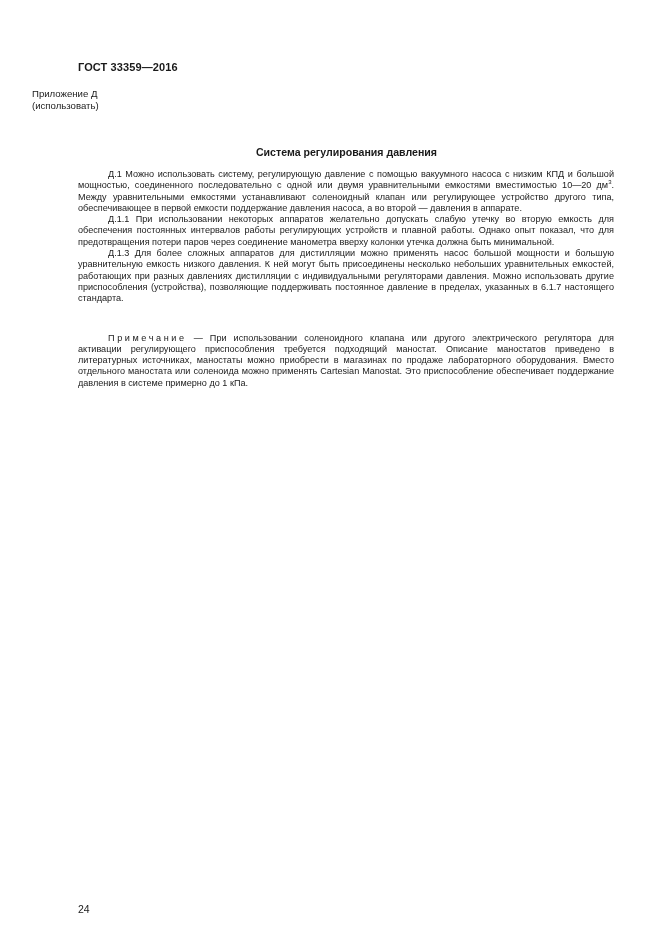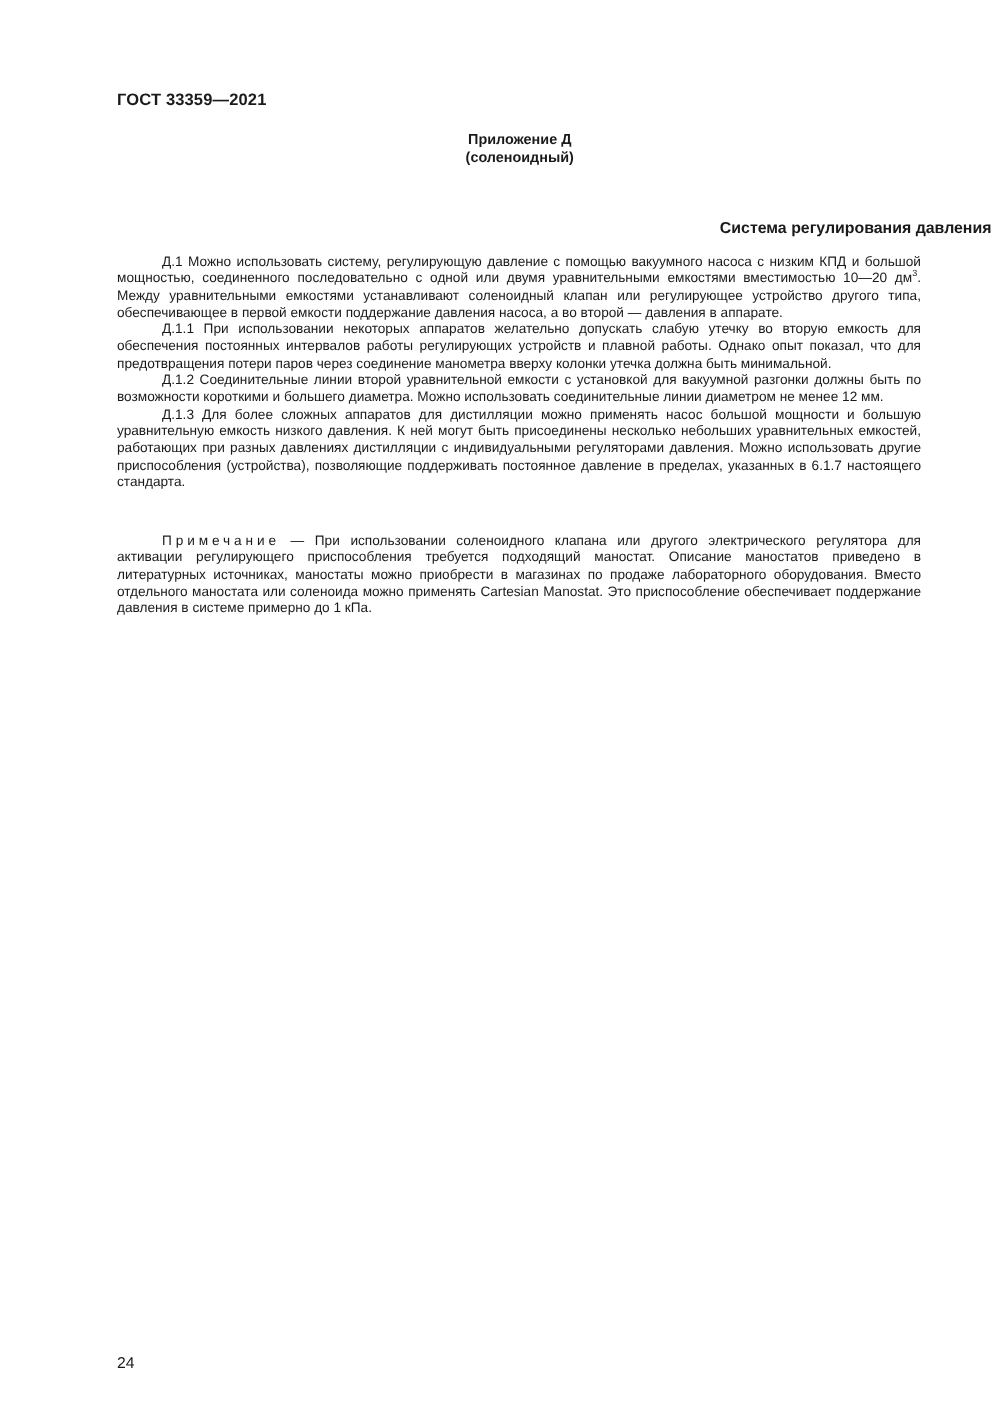--- a/index.html
+++ b/index.html
@@ -21,32 +21,31 @@
       top: 61px;
       font-size: 11px;
       font-weight: bold;
       letter-spacing: 0.1px;
     }
     .appendix {
       position: absolute;
       left: 0;
       width: 661px;
       top: 88px;
-      text-align: center;
       font-size: 9.6px;
-      font-weight: bold;
+      font-weight: normal;
       line-height: 12px;
     }
     .appendix div { padding-left: 32px; }
     .section-title {
       position: absolute;
       left: 0;
       width: 661px;
       top: 146px;
-      text-align: right;
+      text-align: center;
       font-size: 10.6px;
       font-weight: bold;
     }
     .section-title span { padding-left: 32px; }
     .body-text {
       position: absolute;
       left: 78px;
       top: 169px;
       width: 536px;
       font-size: 9.1px;
@@ -72,32 +71,31 @@
       position: absolute;
       left: 78px;
       top: 859px;
       font-size: 10.5px;
       margin-top: 44px;
     }
   </style>
 </head>
 <body>
 
-<div class="page-header">ГОСТ 33359—2021</div>
+<div class="page-header">ГОСТ 33359—2016</div>
 
 <div class="appendix">
   <div>Приложение Д</div>
-  <div>(соленоидный)</div>
+  <div>(использовать)</div>
 </div>
 
 <div class="section-title">
   <span>Система регулирования давления</span>
 </div>
 
 <div class="body-text">
   <p><span>Д.1 Можно использовать систему, регулирующую давление с помощью вакуумного насоса с низким КПД и большой мощностью, соединенного последовательно с одной или двумя уравнительными емкостями вместимостью 10—20 дм</span><sup>3</sup><span>. Между уравнительными емкостями устанавливают соленоидный клапан или регулирующее устройство другого типа, обеспечивающее в первой емкости поддержание давления насоса, а во второй — давления в аппарате.</span></p>
   <p>Д.1.1 При использовании некоторых аппаратов желательно допускать слабую утечку во вторую емкость для обеспечения постоянных интервалов работы регулирующих устройств и плавной работы. Однако опыт показал, что для предотвращения потери паров через соединение манометра вверху колонки утечка должна быть минимальной.</p>
-  <p>Д.1.2 Соединительные линии второй уравнительной емкости с установкой для вакуумной разгонки должны быть по возможности короткими и большего диаметра. Можно использовать соединительные линии диаметром не менее 12 мм.</p>
   <p>Д.1.3 Для более сложных аппаратов для дистилляции можно применять насос большой мощности и большую уравнительную емкость низкого давления. К ней могут быть присоединены несколько небольших уравнительных емкостей, работающих при разных давлениях дистилляции с индивидуальными регуляторами давления. Можно использовать другие приспособления (устройства), позволяющие поддерживать постоянное давление в пределах, указанных в 6.1.7 настоящего стандарта.</p>
   <p class="note"><span class="note-label">Примечание</span><span> — При использовании соленоидного клапана или другого электрического регулятора для активации регулирующего приспособления требуется подходящий маностат. Описание маностатов приведено в литературных источниках, маностаты можно приобрести в магазинах по продаже лабораторного оборудования. Вместо отдельного маностата или соленоида можно применять Cartesian Manostat. Это приспособление обеспечивает поддержание давления в системе примерно до 1 кПа.</span></p>
 </div>
 
 <div class="page-number">24</div>
 
 </body></html>

